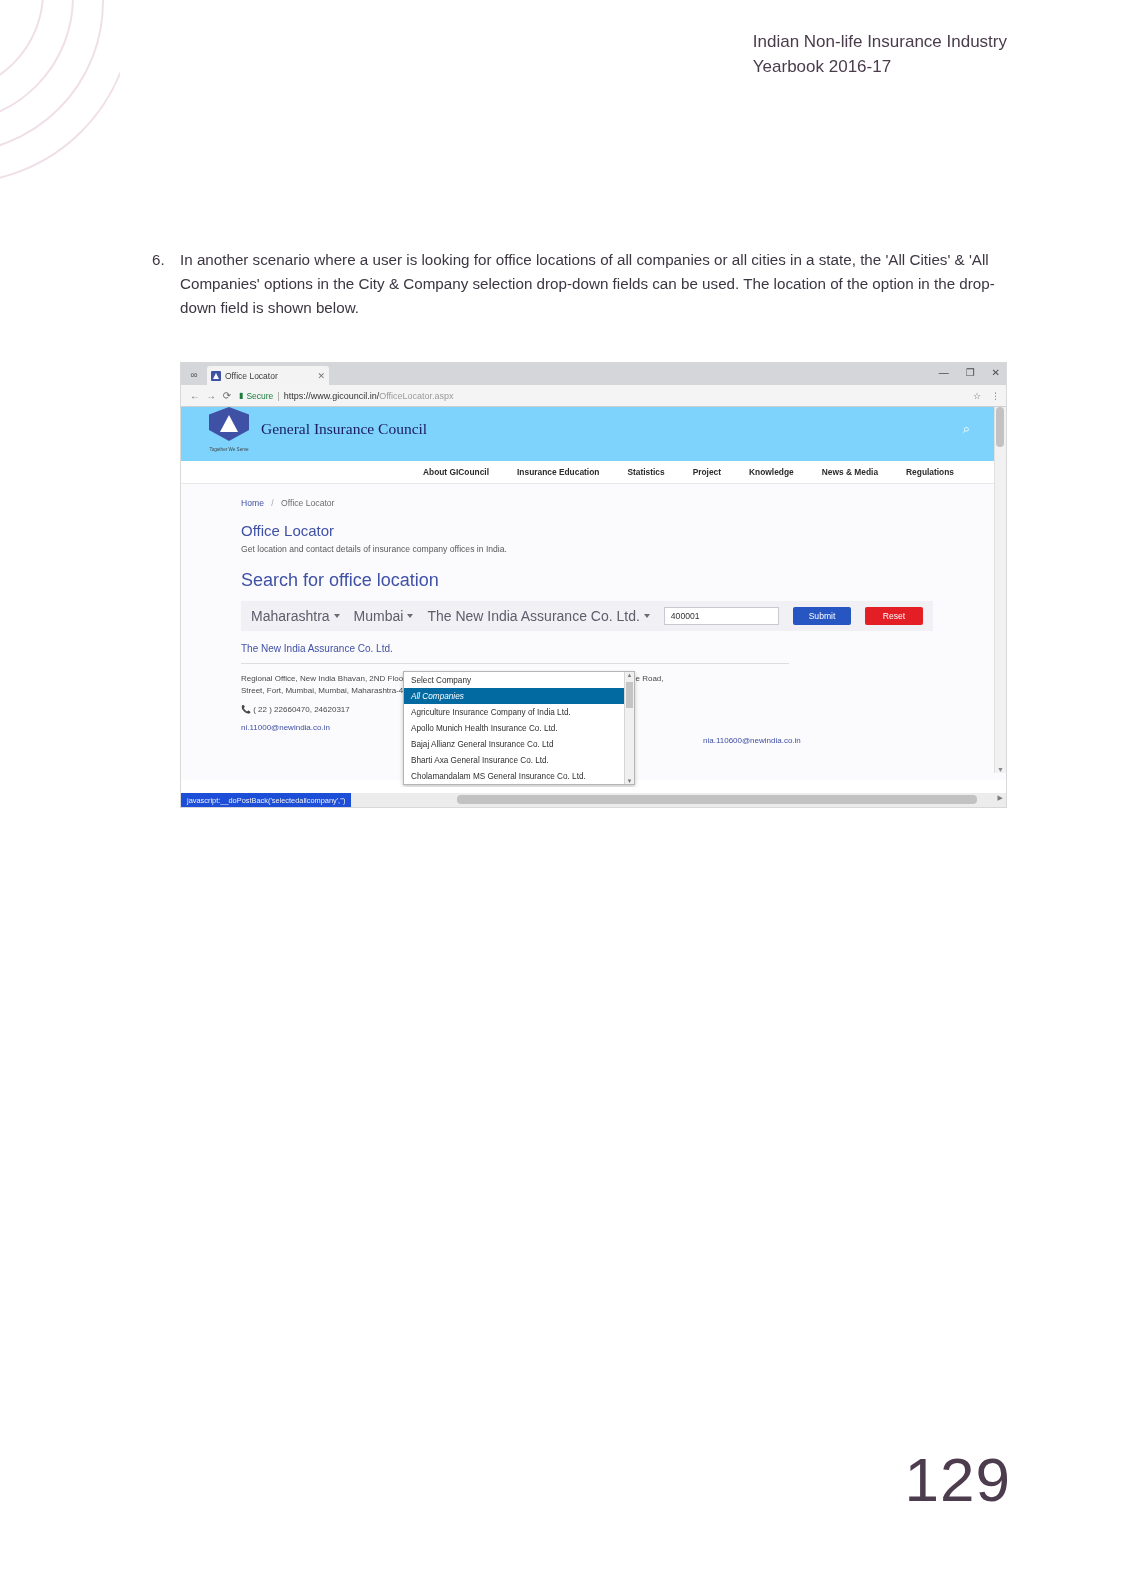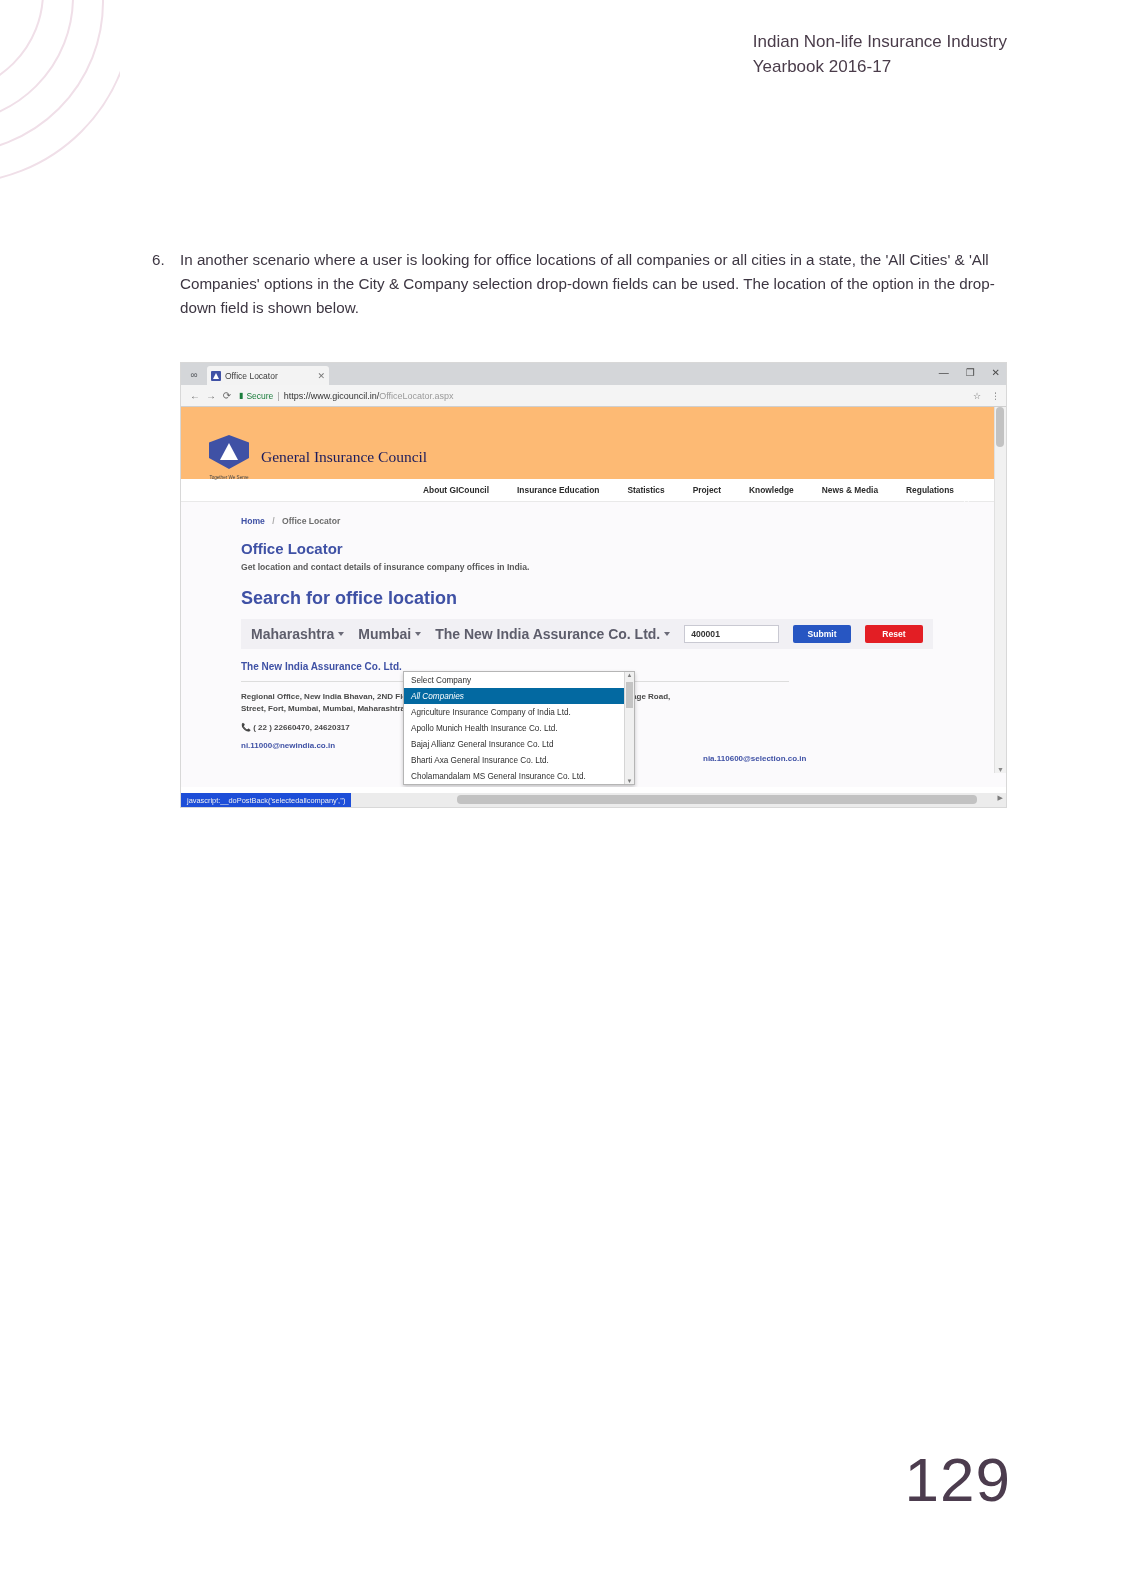--- a/index.html
+++ b/index.html
@@ -193,24 +193,24 @@
   }
 
   .viewport {
     position: relative;
     height: 380px;
     background: #fff;
     overflow: hidden;
   }
 
   .site-header {
-    height: 72px;
-    background: #fdba74;
-    display: flex;
-    align-items: flex-end;
+    height: 54px;
+    background: #7dd3fc;
+    display: flex;
+    align-items: flex-start;
   }
   .brandzone {
     width: 249px;
     display: flex;
     align-items: center;
     padding-left: 22px;
     box-sizing: border-box;
   }
   .logo {
     width: 52px;
@@ -306,21 +306,20 @@
     background: #fff;
     border-bottom: 1px solid #e9e9e9;
   }
 
   .pagebody {
     background: #fbfafc;
     height: 296px;
     padding: 14px 0 0 60px;
     box-sizing: border-box;
     position: relative;
-    font-weight: bold;
   }
   .crumbs {
     font-size: 8.6px;
     color: #6d6d6d;
   }
   .crumbs a { color: #3f51a5; text-decoration: none; }
   .crumbs .slash { color: #aaa; margin: 0 5px; }
 
   .h1 {
     margin-top: 14px;
@@ -626,21 +625,21 @@
         </div>
         <div class="rescol">
           <div>110600, New India Centre, 9Th , 17 Cooperage Road, Mumbai, bai, Maharashtra-400039</div>
           <div class="phone">
             <span>22 ) 22829260, 19253</span>
           </div>
           <div class="mail">ni.11000@newindia.co.in</div>
         </div>
         <div class="rescol">
           <div></div>
-          <div class="mail" style="margin-top:62px">nia.110600@selection.co.in</div>
+          <div class="mail" style="margin-top:62px">nia.110600@newindia.co.in</div>
         </div>
       </div>
     </div>
 
     <div class="dropdown">
       <div class="opt">Select Company</div>
       <div class="opt sel">All Companies</div>
       <div class="opt">Agriculture Insurance Company of India Ltd.</div>
       <div class="opt">Apollo Munich Health Insurance Co. Ltd.</div>
       <div class="opt">Bajaj Allianz General Insurance Co. Ltd</div>

